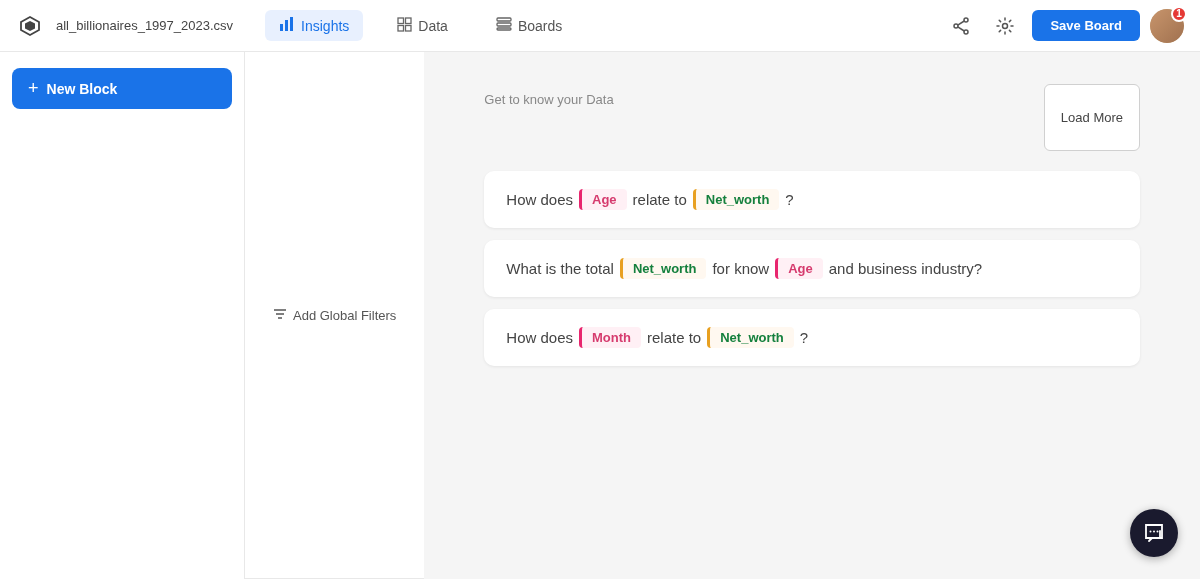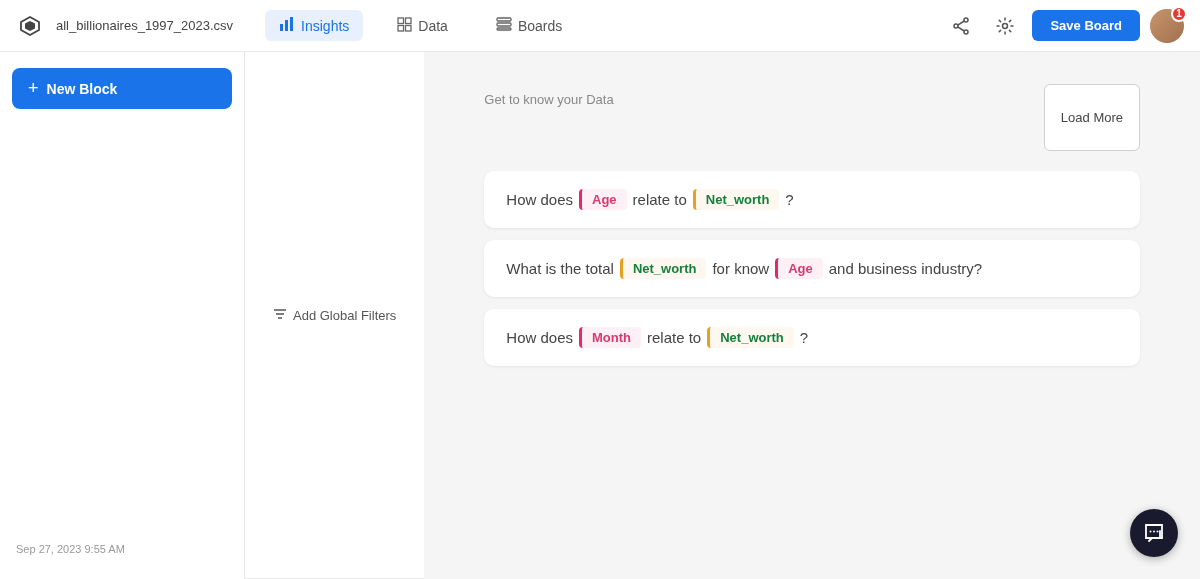--- a/index.html
+++ b/index.html
@@ -351,21 +351,20 @@
   </div>
 </header>
 
 <div class="body-layout">
 
   <aside class="sidebar">
     <button class="new-block-btn">
       <span style="font-size:18px;font-weight:300;">+</span>
       <span>New Block</span>
     </button>
-    <div class="sidebar-footer">Sep 27, 2023 9:55 AM</div>
   </aside>
 
   <main class="main-content">
 
     <div class="filter-bar">
       <button class="add-filter-btn">
         <span class="filter-icon">
           <svg width="14" height="12" viewBox="0 0 14 12" fill="none">
             <line x1="1" y1="2" x2="13" y2="2" stroke="#555" stroke-width="1.5"></line>
             <line x1="3" y1="6" x2="11" y2="6" stroke="#555" stroke-width="1.5"></line>

